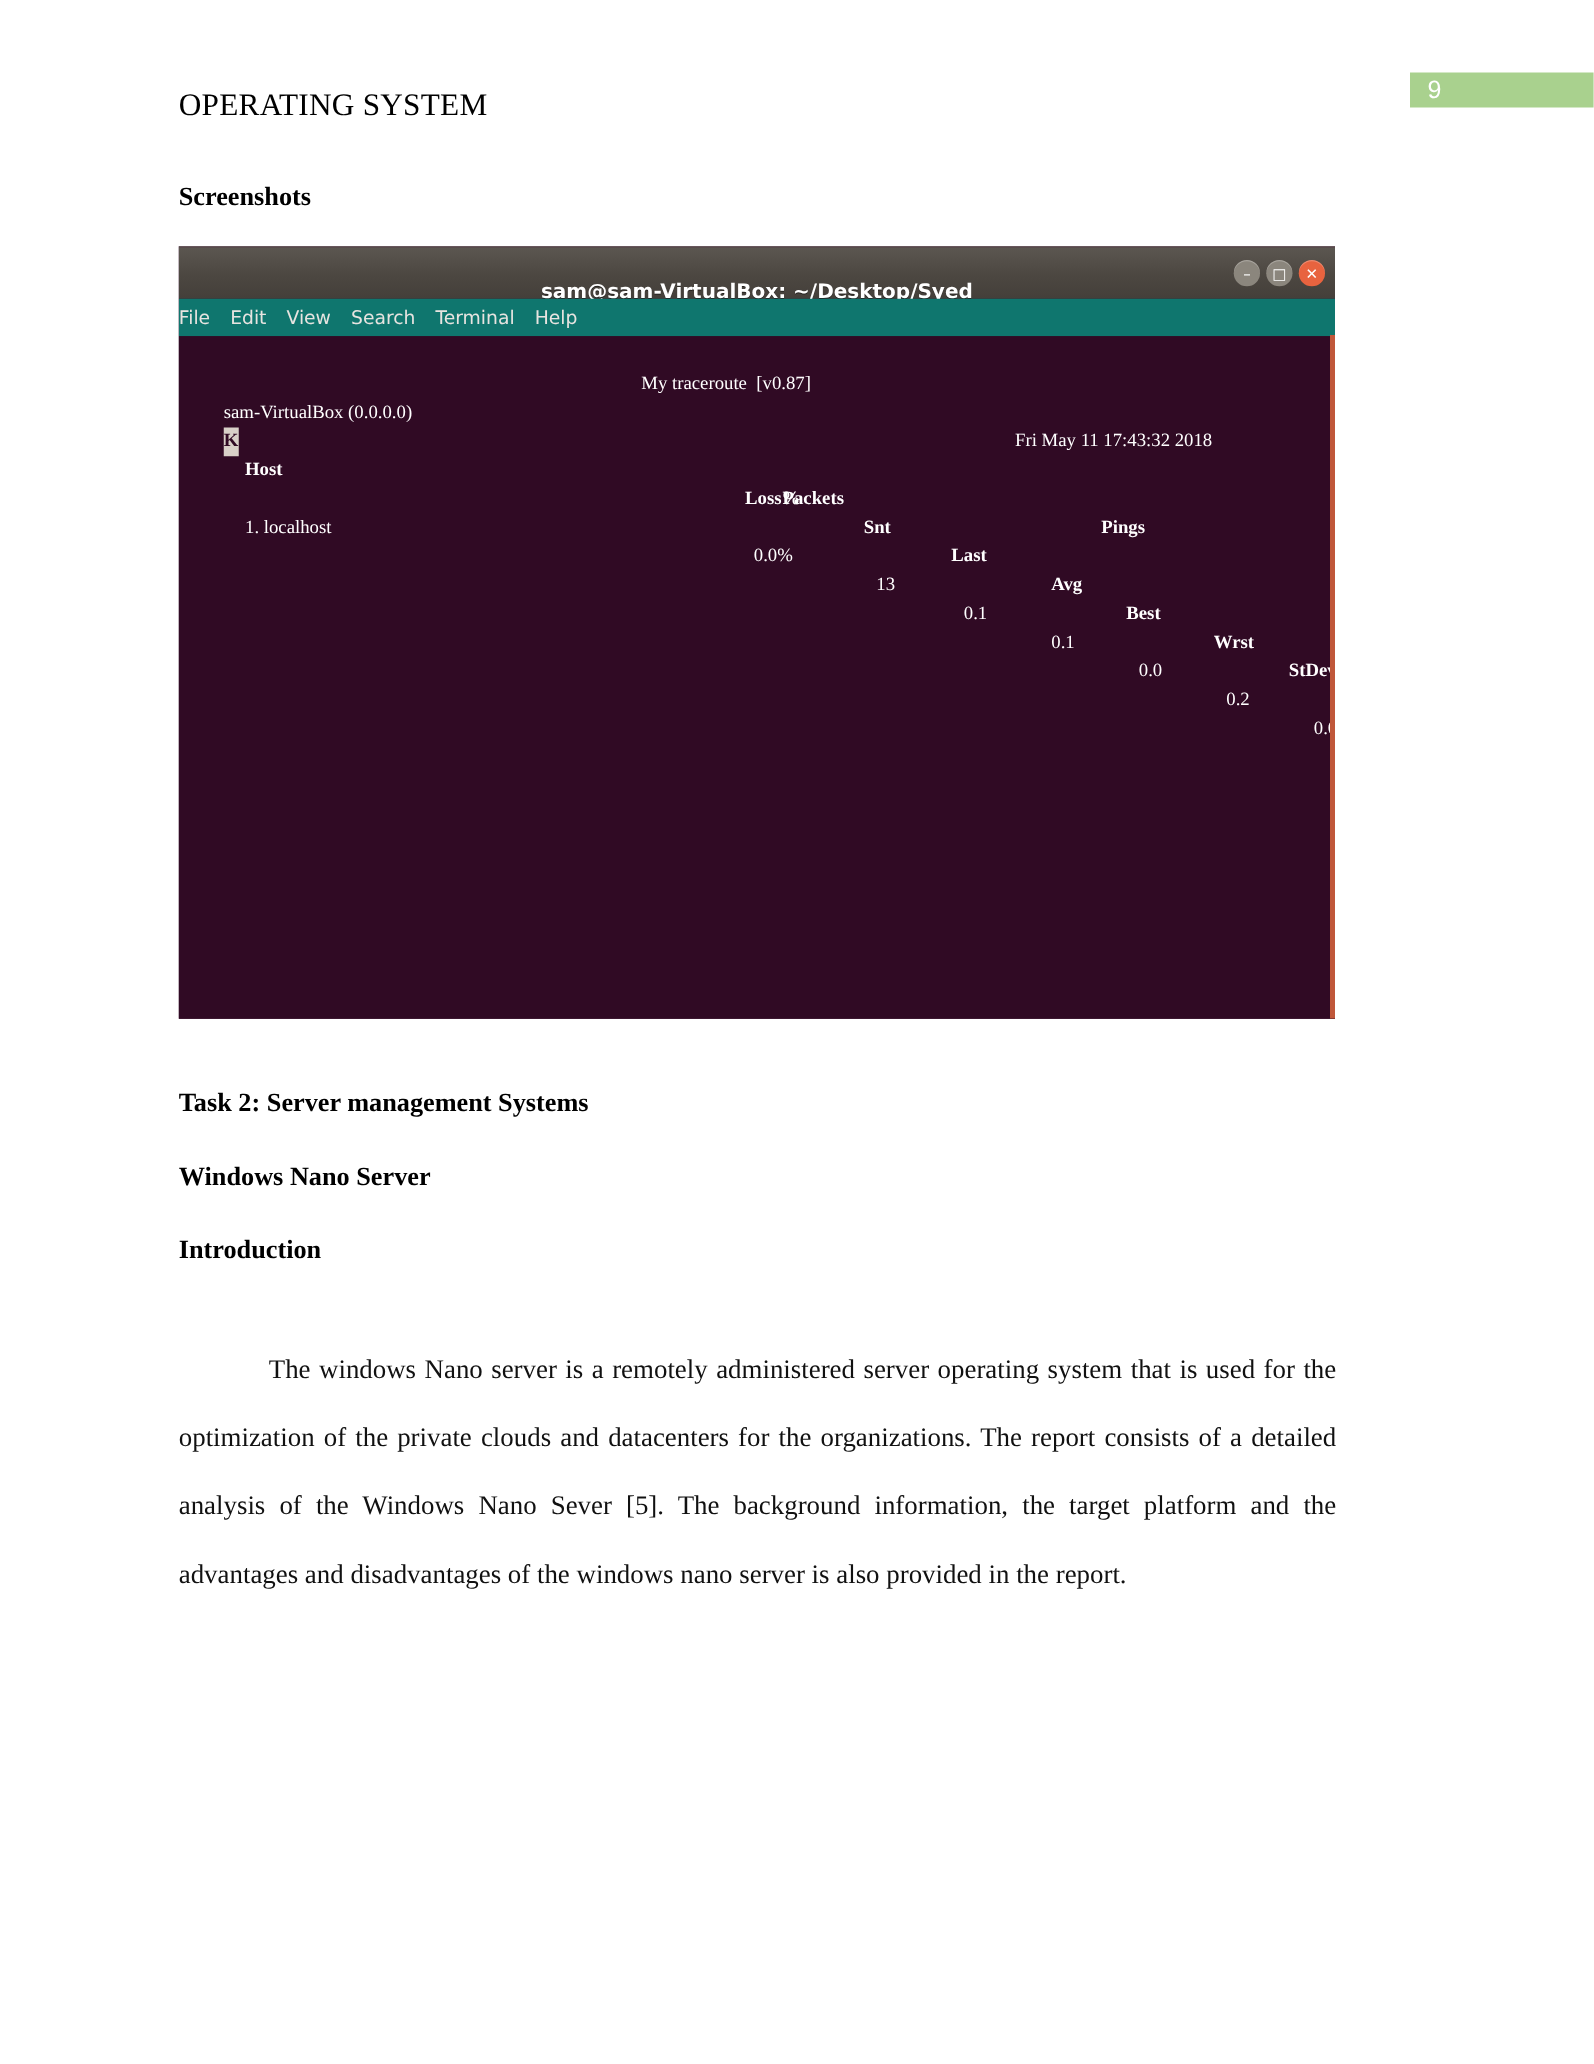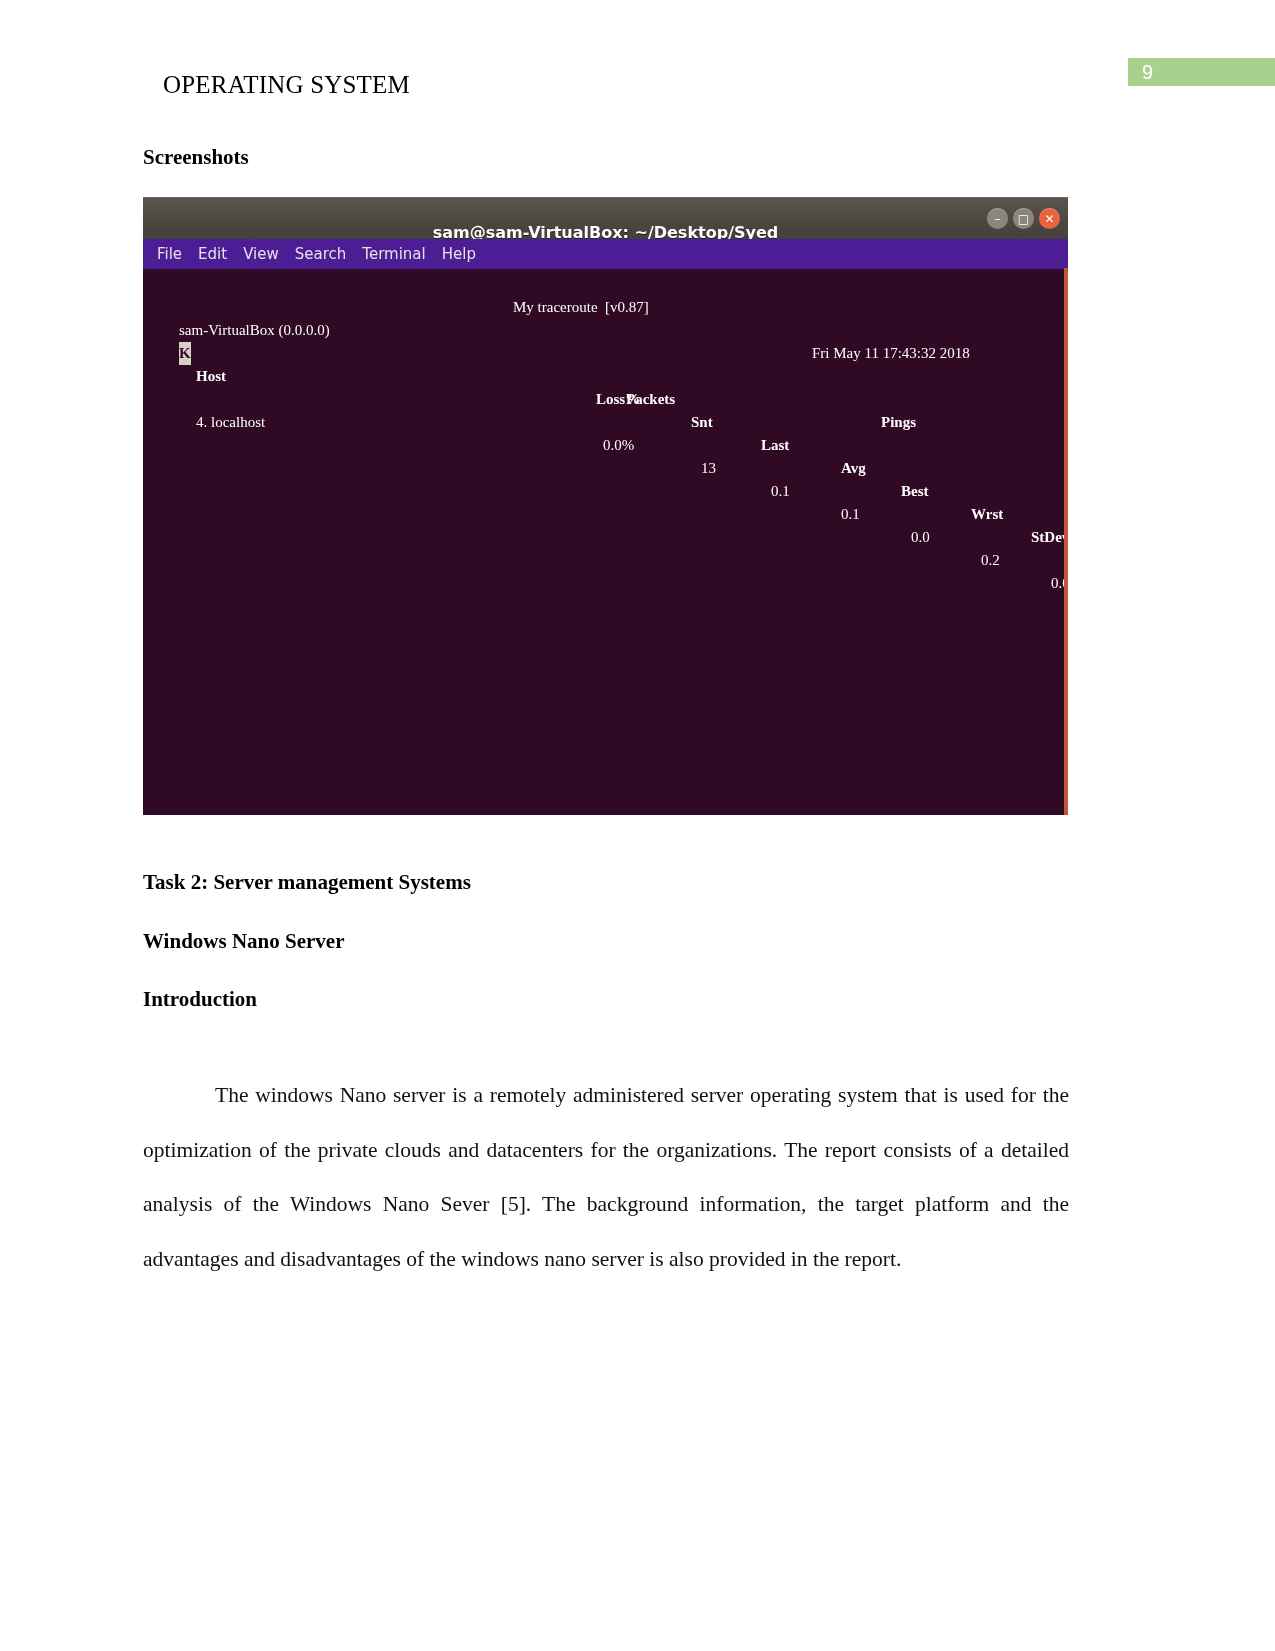--- a/index.html
+++ b/index.html
@@ -36,21 +36,20 @@
   }
 
   .doc-header {
     position: absolute;
     left: 143px;
     top: 70px;
     font-size: 25px;
     line-height: 30px;
     letter-spacing: 0.2px;
     color: #000;
-    margin-left: 20px;
   }
 
   .section-label {
     position: absolute;
     left: 143px;
     font-size: 21px;
     font-weight: bold;
     line-height: 26px;
   }
   .screenshots-label { top: 144px; }
@@ -102,24 +101,23 @@
     line-height: 1;
     color: #ffffff;
     background: #8b867d;
     box-shadow: inset 0 1px 0 rgba(255,255,255,.25);
   }
   .win-btn.close { background: #e8633f; }
 
   .term-menubar {
     position: relative;
     height: 30px;
-    background: #4c1d95;
+    background: #0f766e;
     display: flex;
     align-items: center;
-    padding-left: 14px;
     gap: 16px;
   }
   .term-menubar .menu-item {
     font-family: "DejaVu Sans", sans-serif;
     font-size: 15px;
     color: #e7e4e0;
   }
 
   .term-body {
     position: relative;
@@ -236,21 +234,21 @@
       <span class="abs" style="left:788px;">Wrst</span>
       <span class="abs" style="left:848px;">StDev</span>
     </div>
 
     <div class="term-line bold">
       <span class="abs" style="left:443px;">Packets</span>
       <span class="abs" style="left:698px;">Pings</span>
     </div>
 
     <div class="term-line">
-      <span class="abs" style="left:13px;">4. localhost</span>
+      <span class="abs" style="left:13px;">1. localhost</span>
       <span class="abs" style="left:420px;">0.0%</span>
       <span class="abs" style="left:518px;">13</span>
       <span class="abs" style="left:588px;">0.1</span>
       <span class="abs" style="left:658px;">0.1</span>
       <span class="abs" style="left:728px;">0.0</span>
       <span class="abs" style="left:798px;">0.2</span>
       <span class="abs" style="left:868px;">0.0</span>
     </div>
 
   </div>

